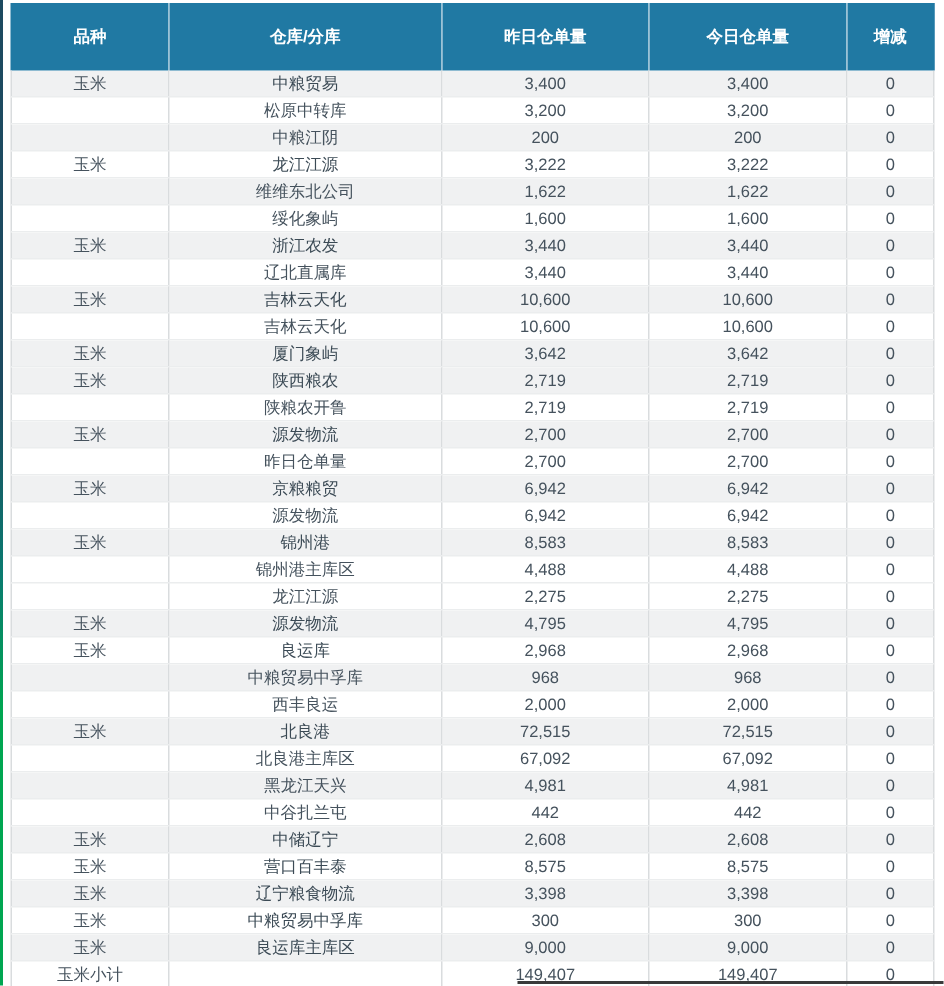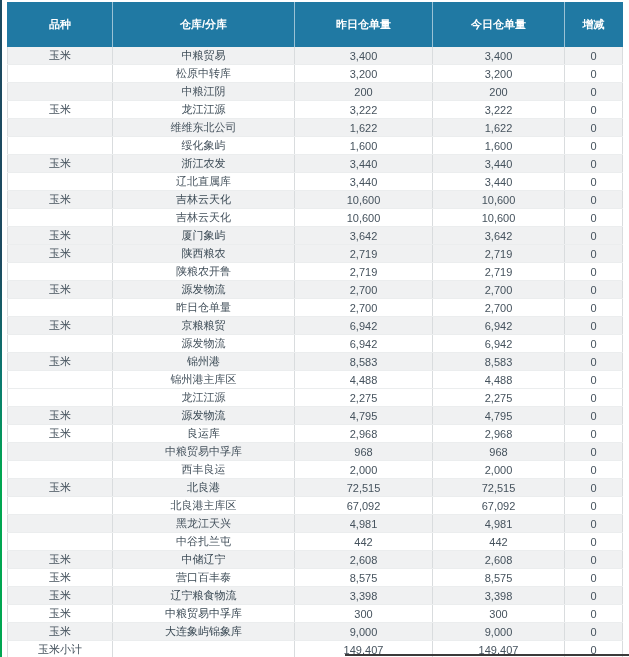--- a/index.html
+++ b/index.html
@@ -325,21 +325,21 @@
         </tr>
         <tr>
           <td>玉米</td>
           <td class="bold">中粮贸易中孚库</td>
           <td>300</td>
           <td>300</td>
           <td>0</td>
         </tr>
         <tr class="shaded">
           <td>玉米</td>
-          <td class="bold">大连象屿锦象库</td>
+          <td class="bold">良运库主库区</td>
           <td>9,000</td>
           <td>9,000</td>
           <td>0</td>
         </tr>
         <tr>
           <td>玉米小计</td>
           <td></td>
           <td>149,407</td>
           <td>149,407</td>
           <td>0</td>

